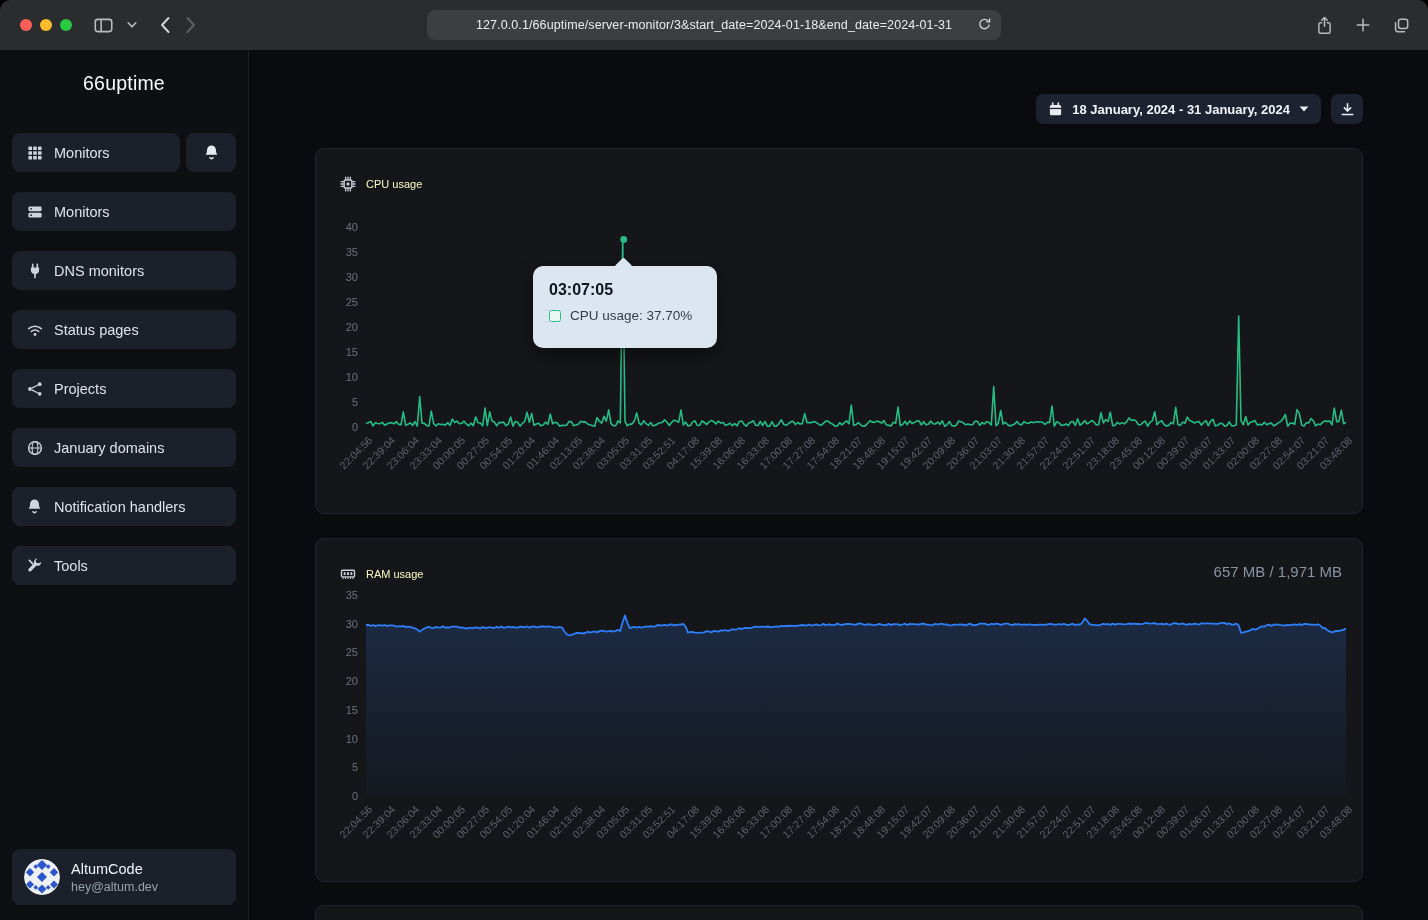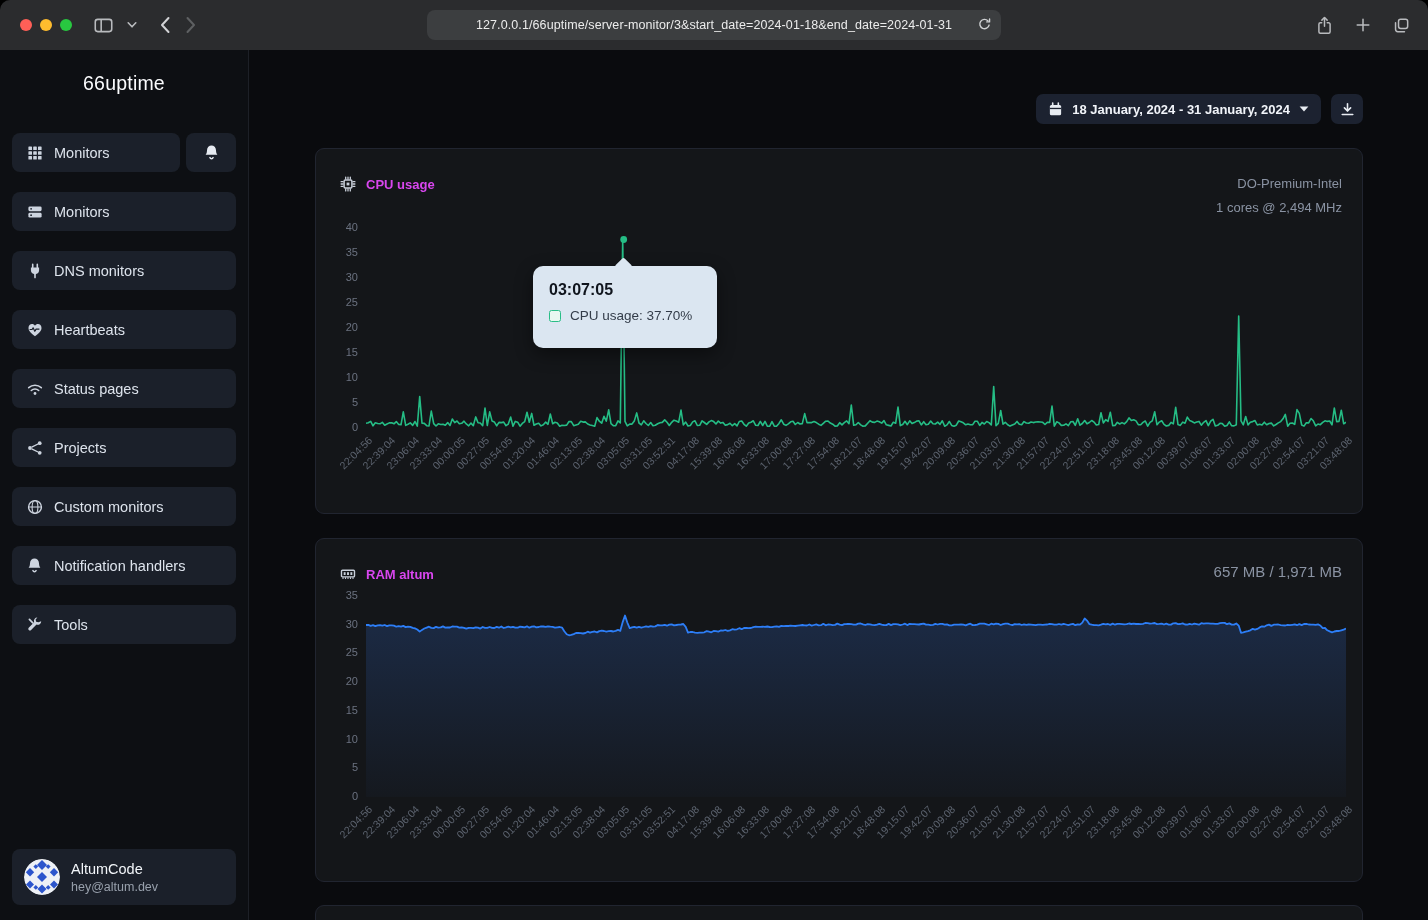--- a/index.html
+++ b/index.html
@@ -41,21 +41,21 @@
 
   
   .topbar-row{position:absolute;right:65px;top:44px;display:flex;gap:10px;}
   .date-btn{height:30px;background:#1c2230;border-radius:7px;display:flex;align-items:center;gap:9px;padding:0 12px;color:#f1f4f9;font-size:13px;font-weight:700;cursor:pointer;}
   .date-btn .icon{color:#e8ecf2;}
   .dl-btn{width:32px;height:30px;background:#1c2230;border-radius:7px;display:flex;align-items:center;justify-content:center;color:#e8ecf2;cursor:pointer;}
 
   
   .card{position:absolute;left:66px;width:1048px;background:#141619;border:1px solid #212530;border-radius:9px;}
   .card-head{position:absolute;left:24px;top:27px;display:flex;align-items:center;gap:10px;color:#c9d0da;}
-  .card-title{color:#d946ef;font-size:13px;font-weight:700;}
+  .card-title{color:#fef9c3;font-size:11px;font-weight:400;}
   .card-meta{position:absolute;right:20px;top:23px;text-align:right;color:#8a93a3;font-size:13px;line-height:24px;}
   .card-meta.single{font-size:15px;top:21px;}
   .chart-area{position:absolute;}
   .chart-area svg{display:block;}
   .ytick{position:absolute;width:42px;text-align:right;font-size:11px;color:#6b7280;}
   .xlabels{position:absolute;height:80px;}
   .xlabel{position:absolute;top:0;white-space:nowrap;font-size:10.5px;color:#5d6470;transform:rotate(-45deg);transform-origin:100% 0;}
 
   
   .tooltip{position:absolute;left:217px;top:117px;width:184px;height:82px;background:#dbe6f1;border-radius:10px;box-shadow:0 6px 18px rgba(0,0,0,.45);padding:15px 16px 0;}
@@ -182,29 +182,20 @@
                 <path d="M5.7 1.4v3.2M10.3 1.4v3.2" stroke="currentColor" stroke-linecap="round" stroke-linejoin="round" fill="none" stroke-width="1.6"></path>
                 <path d="M3.9 4.6h8.2v2.5a4.1 4.1 0 0 1-8.2 0z" fill="currentColor"></path>
                 <path d="M8 11.2v3.4" stroke="currentColor" stroke-linecap="round" stroke-linejoin="round" fill="none" stroke-width="1.6"></path>
               </svg>
             </span>
             <span class="side-label">DNS monitors</span>
           </div>
           <div class="side-item">
             <span class="icon">
               <svg width="16" height="16" viewBox="0 0 16 16" fill="none">
-                <path fill="currentColor" d="M8 14.2C4.4 11.4 1.5 9 1.5 5.9c0-2.2 1.6-3.8 3.5-3.8 1.2 0 2.4.6 3 1.7.6-1.1 1.8-1.7 3-1.7 1.9 0 3.5 1.6 3.5 3.8 0 3.1-2.9 5.5-6.5 8.3z"></path>
-                <path d="M2.6 7.5h2.5l1-1.7 1.7 3.5 1.3-2.2h3.3" stroke="#1b202a" stroke-width="1.2" fill="none" stroke-linejoin="round"></path>
-              </svg>
-            </span>
-            <span class="side-label">Heartbeats</span>
-          </div>
-          <div class="side-item">
-            <span class="icon">
-              <svg width="16" height="16" viewBox="0 0 16 16" fill="none">
                 <path d="M1.7 6.6a9.6 9.6 0 0 1 12.6 0" stroke="currentColor" stroke-linecap="round" stroke-linejoin="round" fill="none" stroke-width="1.6"></path>
                 <path d="M4.3 9.5a5.6 5.6 0 0 1 7.4 0" stroke="currentColor" stroke-linecap="round" stroke-linejoin="round" fill="none" stroke-width="1.6"></path>
                 <circle cx="8" cy="12.5" r="1.4" fill="currentColor"></circle>
               </svg>
             </span>
             <span class="side-label">Status pages</span>
           </div>
           <div class="side-item">
             <span class="icon">
               <svg width="16" height="16" viewBox="0 0 16 16" fill="none">
@@ -219,21 +210,21 @@
             <span class="side-label">Projects</span>
           </div>
           <div class="side-item">
             <span class="icon">
               <svg width="16" height="16" viewBox="0 0 16 16" fill="none">
                 <circle cx="8" cy="8" r="6.4" stroke="currentColor" stroke-linecap="round" stroke-linejoin="round" fill="none" stroke-width="1.4"></circle>
                 <ellipse cx="8" cy="8" rx="2.9" ry="6.4" stroke="currentColor" stroke-linecap="round" stroke-linejoin="round" fill="none" stroke-width="1.1"></ellipse>
                 <path d="M1.6 8h12.8" stroke="currentColor" stroke-linecap="round" stroke-linejoin="round" fill="none" stroke-width="1.1"></path>
               </svg>
             </span>
-            <span class="side-label">Custom monitors</span>
+            <span class="side-label">January domains</span>
           </div>
           <div class="side-item">
             <span class="icon">
               <svg width="17" height="17" viewBox="0 0 16 16" fill="none">
                 <path fill="currentColor" d="M8 1.4c-2.3 0-4.2 1.9-4.2 4.2 0 3.1-1.4 4.5-1.4 4.5h11.2s-1.4-1.4-1.4-4.5C12.2 3.3 10.3 1.4 8 1.4z"></path>
                 <path d="M6.5 12.8a1.6 1.6 0 0 0 3 0" stroke="currentColor" stroke-linecap="round" stroke-linejoin="round" fill="none" stroke-width="1.4"></path>
               </svg>
             </span>
             <span class="side-label">Notification handlers</span>
           </div>
@@ -306,24 +297,20 @@
           <span class="icon">
               <svg width="16" height="16" viewBox="0 0 16 16" fill="none">
                 <rect x="4.1" y="4.1" width="7.8" height="7.8" rx="1.1" stroke="currentColor" stroke-linecap="round" stroke-linejoin="round" fill="none" stroke-width="1.5"></rect>
                 <rect x="6.6" y="6.6" width="2.8" height="2.8" fill="currentColor"></rect>
                 <g stroke="currentColor" stroke-width="1.3" stroke-linecap="round">
                   <path d="M5.7 1.1v2M8 1.1v2M10.3 1.1v2M5.7 12.9v2M8 12.9v2M10.3 12.9v2M1.1 5.7h2M1.1 8h2M1.1 10.3h2M12.9 5.7h2M12.9 8h2M12.9 10.3h2"></path>
                 </g>
               </svg>
             </span>
           <span class="card-title">CPU usage</span>
-        </div>
-        <div class="card-meta">
-          <div>DO-Premium-Intel</div>
-          <div>1 cores @ 2,494 MHz</div>
         </div>
         <div class="yticks">
             <div class="ytick" style="left: 0px; top: 72px;">40</div>
             <div class="ytick" style="left: 0px; top: 97px;">35</div>
             <div class="ytick" style="left: 0px; top: 122px;">30</div>
             <div class="ytick" style="left: 0px; top: 147px;">25</div>
             <div class="ytick" style="left: 0px; top: 172px;">20</div>
             <div class="ytick" style="left: 0px; top: 197px;">15</div>
             <div class="ytick" style="left: 0px; top: 222px;">10</div>
             <div class="ytick" style="left: 0px; top: 247px;">5</div>
@@ -395,21 +382,21 @@
               <svg width="16" height="16" viewBox="0 0 16 16" fill="none">
                 <rect x="1.5" y="4.3" width="13" height="6.6" rx="1" stroke="currentColor" stroke-linecap="round" stroke-linejoin="round" fill="none" stroke-width="1.4"></rect>
                 <g fill="currentColor">
                   <rect x="3.7" y="6.2" width="1.9" height="2.8"></rect>
                   <rect x="7.05" y="6.2" width="1.9" height="2.8"></rect>
                   <rect x="10.4" y="6.2" width="1.9" height="2.8"></rect>
                 </g>
                 <path d="M3 11.2v1.7M5.5 11.2v1.7M8 11.2v1.7M10.5 11.2v1.7M13 11.2v1.7" stroke="currentColor" stroke-width="1.1"></path>
               </svg>
             </span>
-          <span class="card-title">RAM altum</span>
+          <span class="card-title">RAM usage</span>
         </div>
         <div class="card-meta single">657 MB / 1,971 MB</div>
         <div class="yticks">
             <div class="ytick" style="left: 0px; top: 50px;">35</div>
             <div class="ytick" style="left: 0px; top: 78.7143px;">30</div>
             <div class="ytick" style="left: 0px; top: 107.429px;">25</div>
             <div class="ytick" style="left: 0px; top: 136.143px;">20</div>
             <div class="ytick" style="left: 0px; top: 164.857px;">15</div>
             <div class="ytick" style="left: 0px; top: 193.571px;">10</div>
             <div class="ytick" style="left: 0px; top: 222.286px;">5</div>

